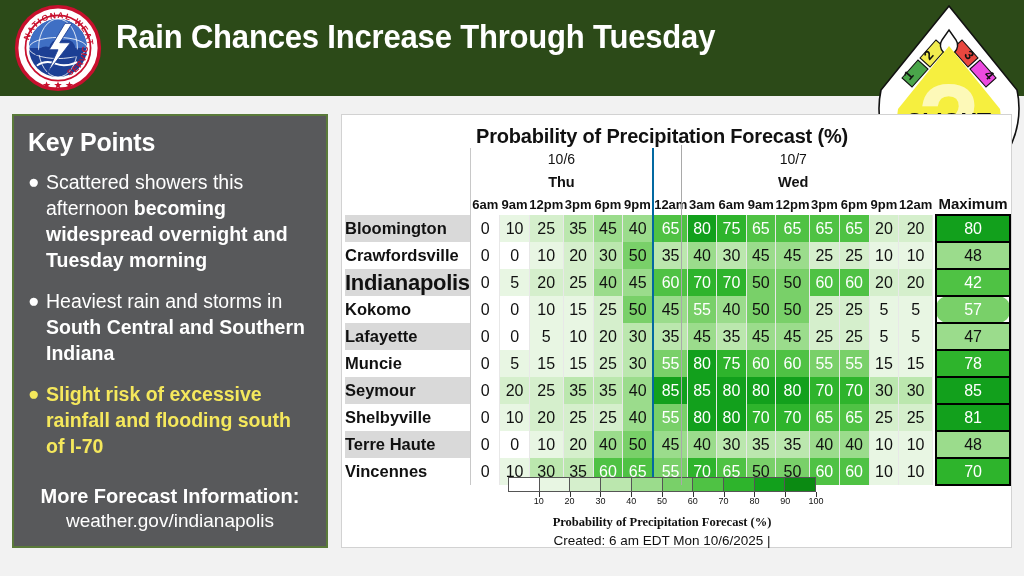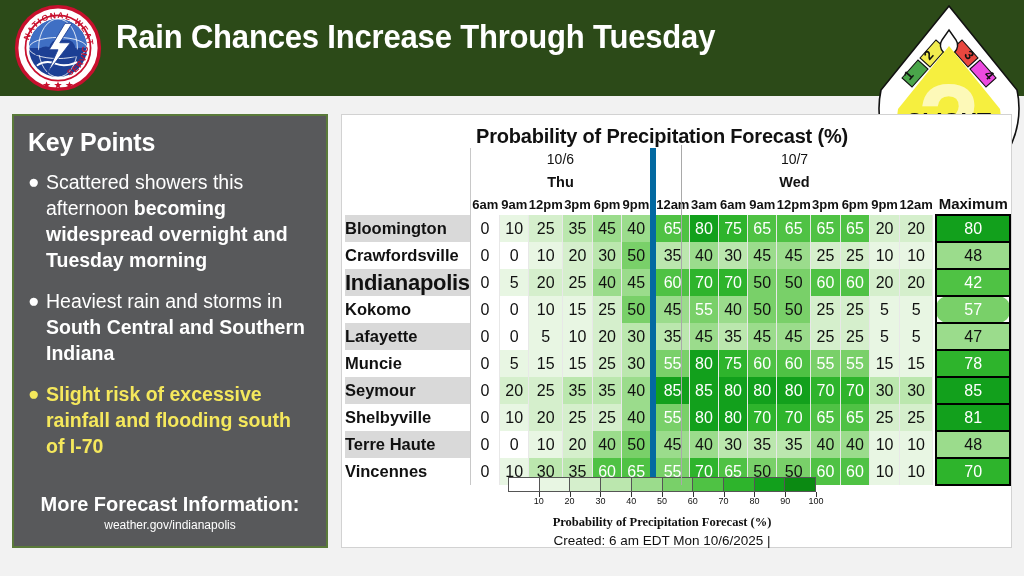--- a/index.html
+++ b/index.html
@@ -61,42 +61,42 @@
   }
   .kp-text.accent { color: #f5e85c; font-weight: bold;
     font-family: "Liberation Sans Narrow", "Liberation Sans", sans-serif; }
   #kp-footer {
     position: absolute; left: 0; bottom: 14px; width: 100%; text-align: center;
   }
   #kp-footer-title {
     font-size: 20px; font-weight: bold; color: #ffffff;
     font-family: "Liberation Sans Narrow", "Liberation Sans", sans-serif;
   }
-  #kp-footer-url { font-size: 12px; color: #ffffff; margin-top: 2px; }
+  #kp-footer-url { font-size: 19px; color: #ffffff; margin-top: 2px; }
 
   
   #tablepanel {
     position: absolute; left: 341px; top: 114px; width: 671px; height: 434px;
     background: #ffffff; border: 1px solid #d2d2d2;
   }
   #pop-title {
     position: absolute; left: 0; top: 10px; width: 640px; text-align: center;
     font-size: 20px; font-weight: bold; color: #111; letter-spacing: -0.2px;
   }
   #grid { position: absolute; left: 3px; top: 33px; }
   table.pop { border-collapse: collapse; font-family: "Liberation Sans", sans-serif; }
   table.pop td, table.pop th { padding: 0; }
 
   .city-head { width: 122px; background: #ffffff; border-right: 1px solid #c8c8c8; }
   .daycell {
     font-size: 14px; color: #111; text-align: center; font-weight: normal;
     height: 21px; background: #fff;
   }
   .daycell.dayname { font-weight: bold; font-size: 14.5px; height: 23px; }
-  .sep-left { border-left: 6px solid #0369a1; }
+  .sep-left { border-left: 2px solid #0369a1; }
   .hourcell {
     font-size: 13px; color: #111; text-align: center; height: 22px;
     background: #fff; width: 34px; font-family: "Liberation Sans Narrow","Liberation Sans",sans-serif;
   }
   .maxhead {
     font-size: 15px; color: #111; text-align: center; width: 80px;
     background: #fff; height: 22px;
   }
   .spacer-col { width: 7px; background: #fff; }
 

